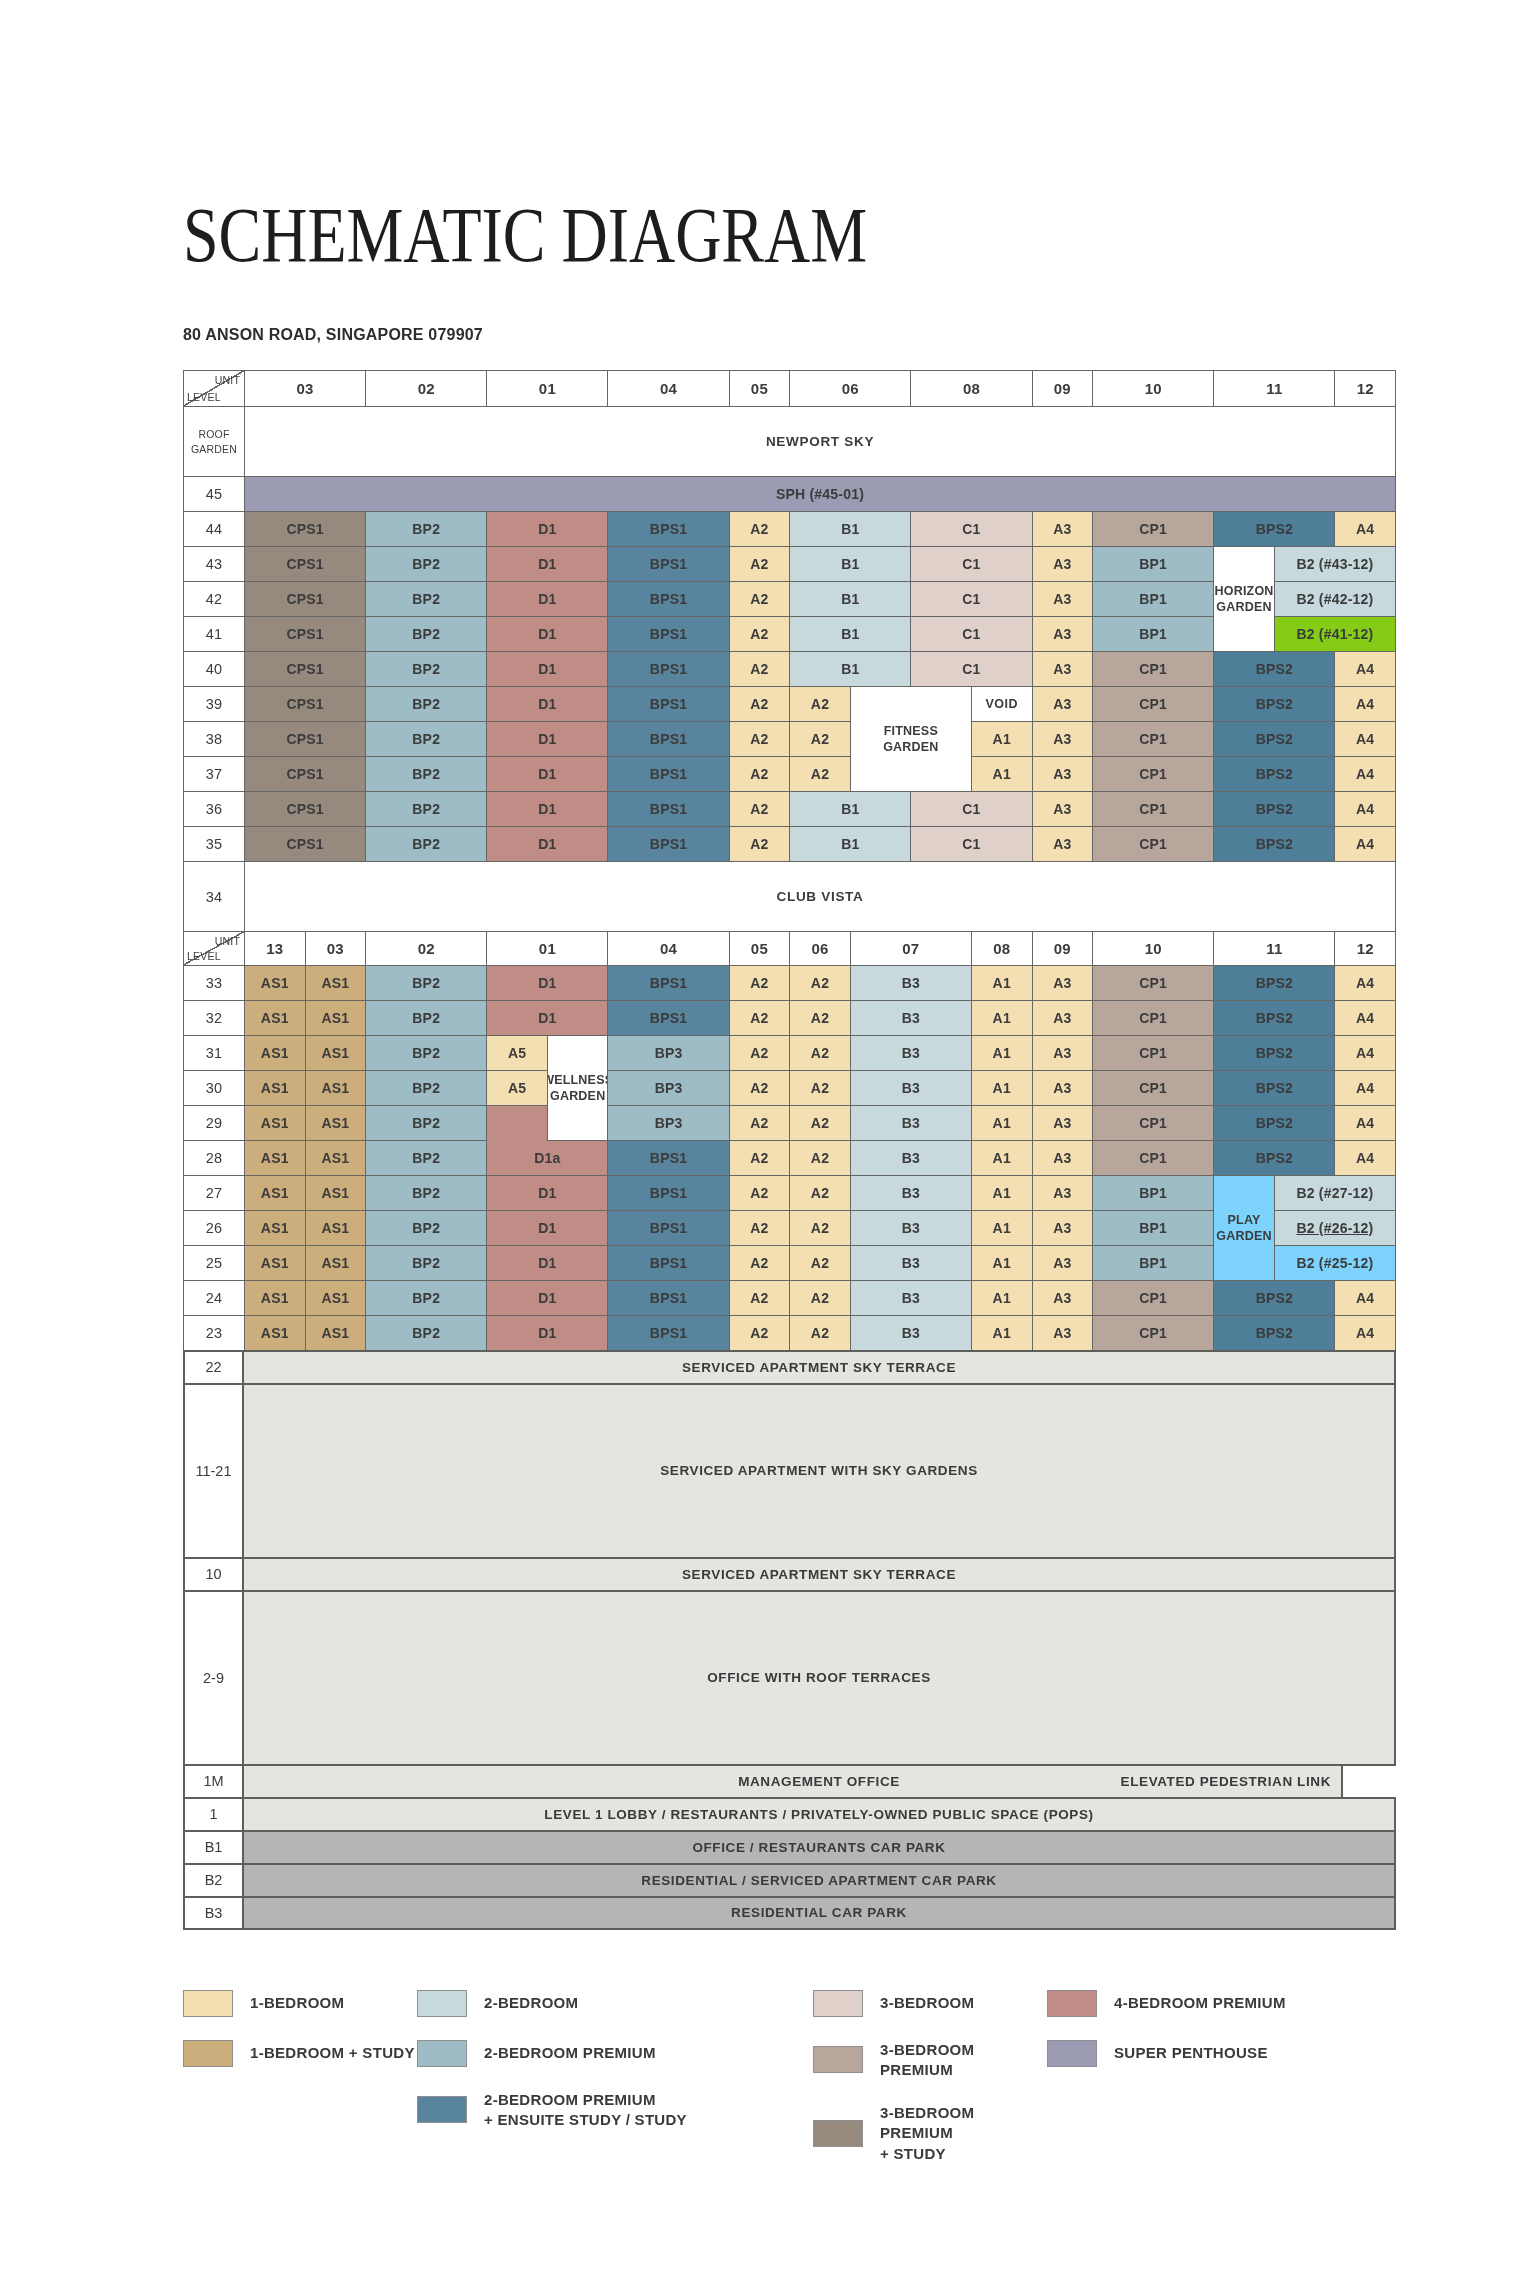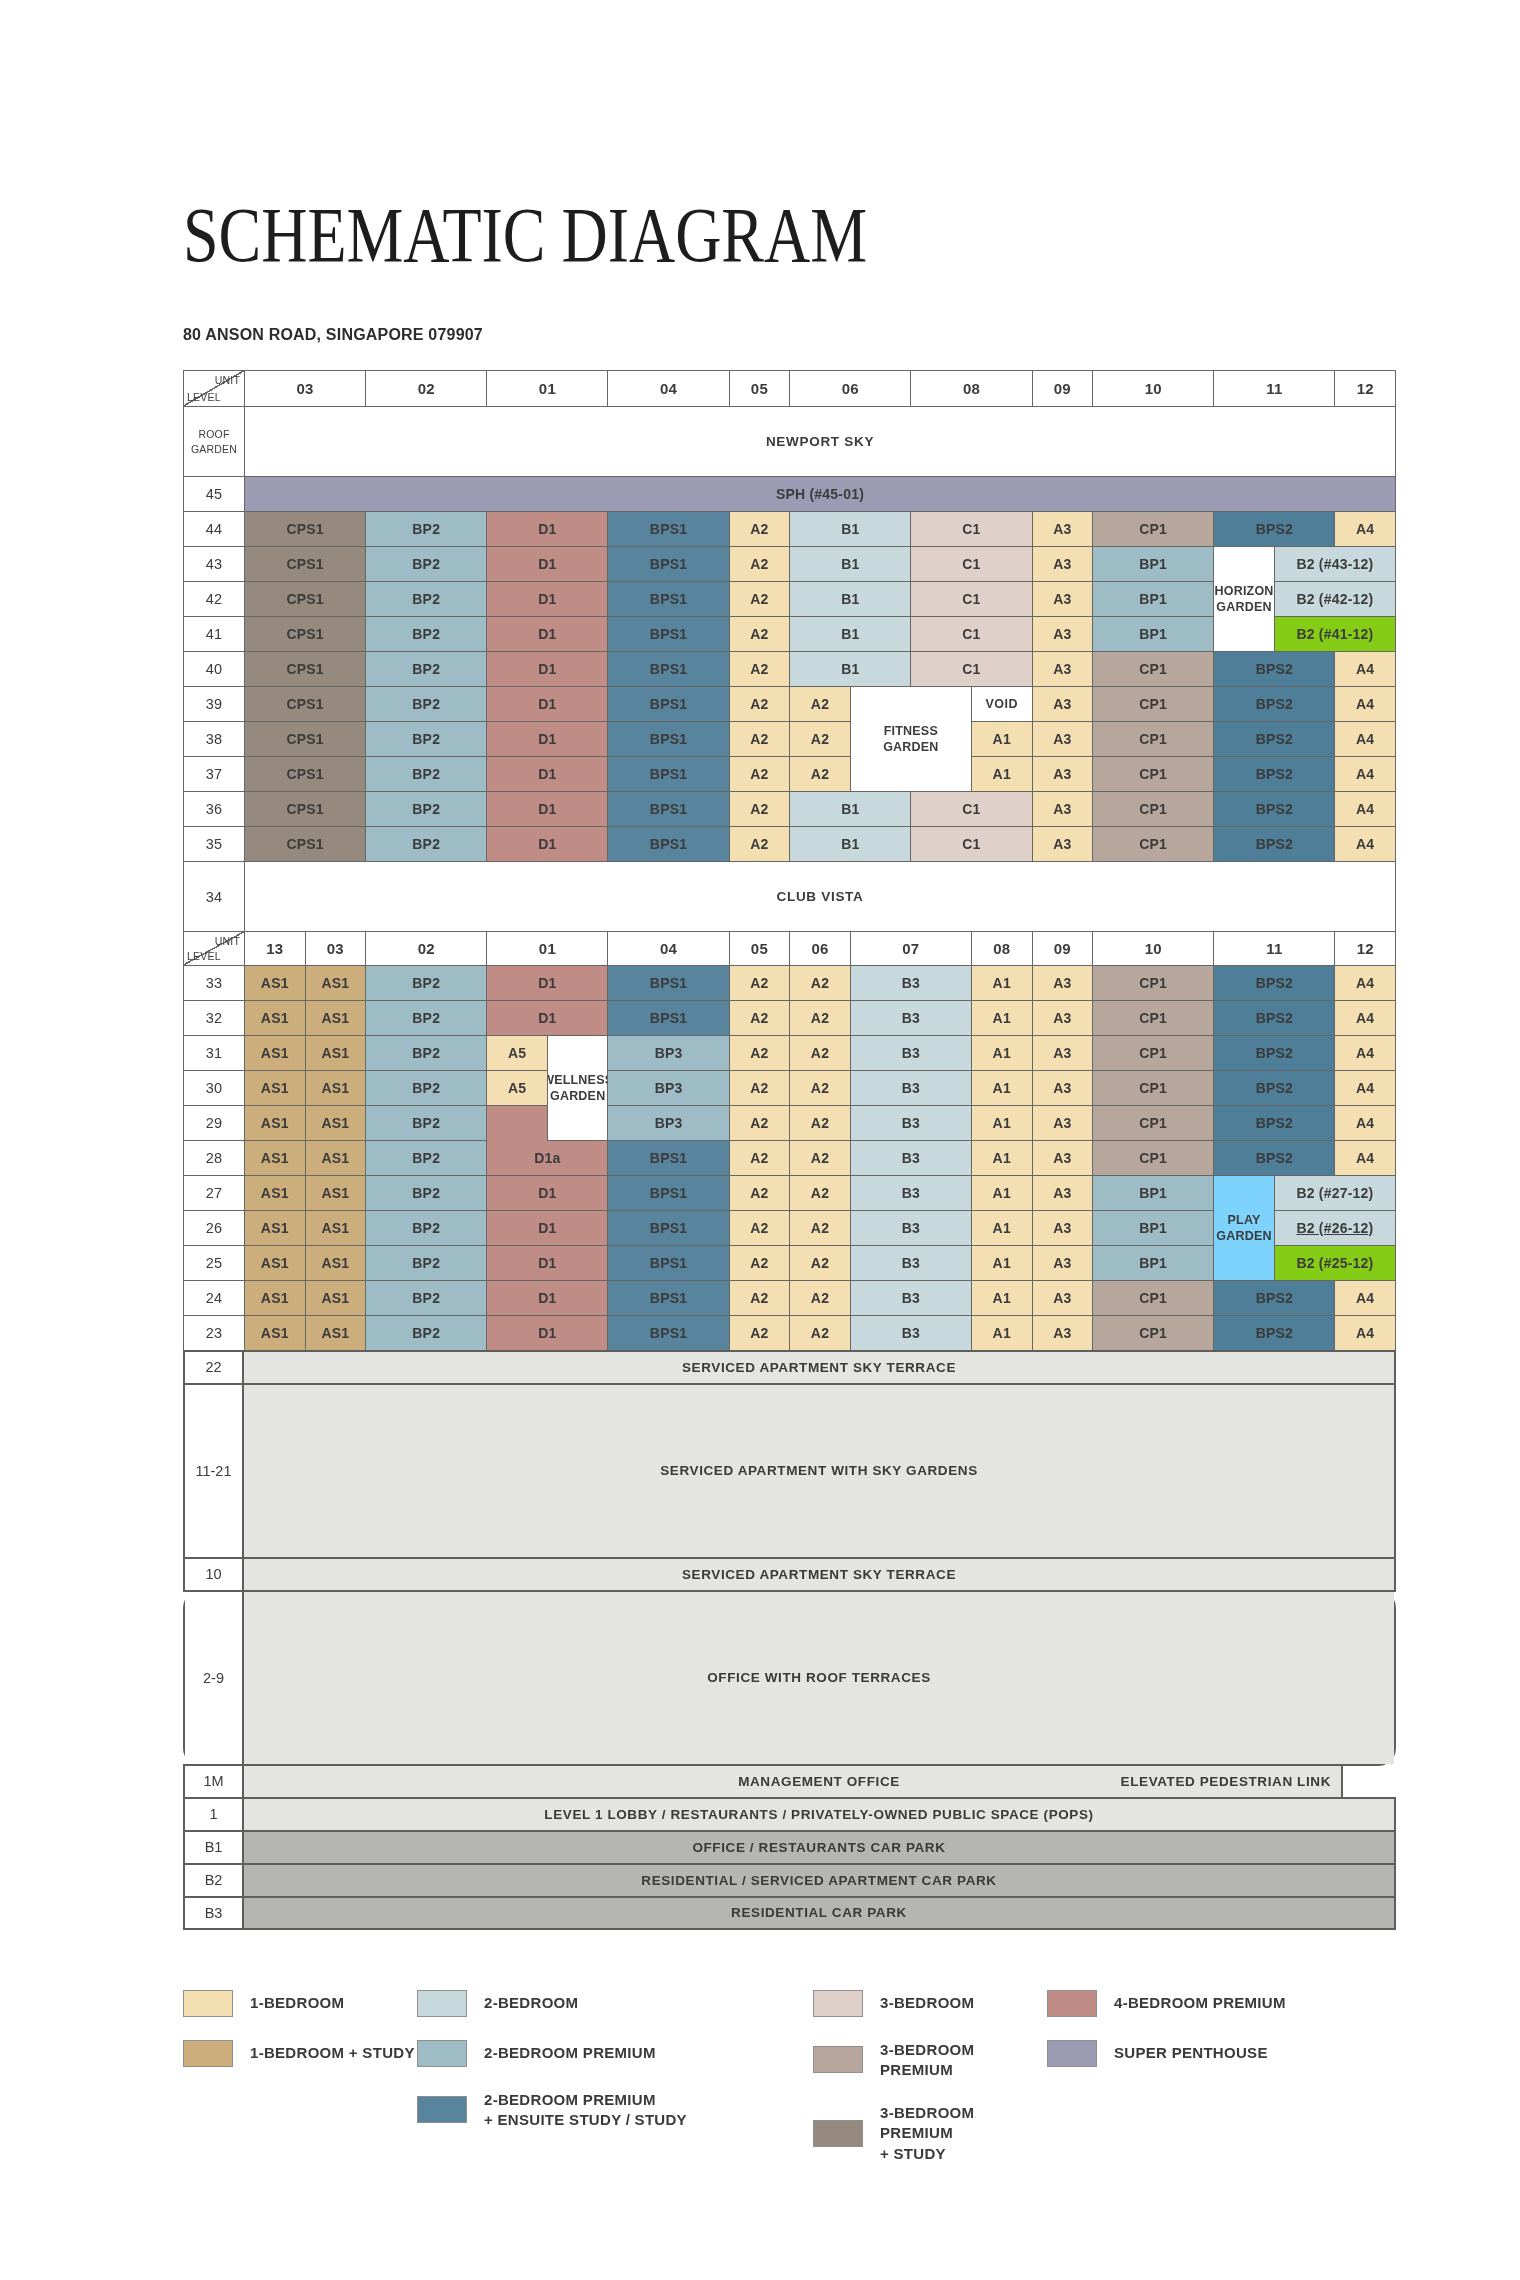--- a/index.html
+++ b/index.html
@@ -352,21 +352,21 @@
         <div class="cell unit" style="background: rgb(203, 174, 124);">AS1</div>
         <div class="cell unit" style="grid-column: span 2; background: rgb(157, 188, 197);">BP2</div>
         <div class="cell unit" style="grid-column: span 2; background: rgb(191, 141, 133);">D1</div>
         <div class="cell unit" style="grid-column: span 2; background: rgb(88, 132, 158);">BPS1</div>
         <div class="cell unit" style="background: rgb(243, 223, 178);">A2</div>
         <div class="cell unit" style="background: rgb(243, 223, 178);">A2</div>
         <div class="cell unit" style="grid-column: span 2; background: rgb(199, 217, 220);">B3</div>
         <div class="cell unit" style="background: rgb(243, 223, 178);">A1</div>
         <div class="cell unit" style="background: rgb(243, 223, 178);">A3</div>
         <div class="cell unit" style="grid-column: span 2; background: rgb(157, 188, 197);">BP1</div>
-        <div class="cell unit" style="grid-column: span 2; background: #84cc16;">B2 (#25-12)</div>
+        <div class="cell unit" style="grid-column: span 2; background: #7dd3fc;">B2 (#25-12)</div>
         <div class="cell level">24</div>
         <div class="cell unit" style="background: rgb(203, 174, 124);">AS1</div>
         <div class="cell unit" style="background: rgb(203, 174, 124);">AS1</div>
         <div class="cell unit" style="grid-column: span 2; background: rgb(157, 188, 197);">BP2</div>
         <div class="cell unit" style="grid-column: span 2; background: rgb(191, 141, 133);">D1</div>
         <div class="cell unit" style="grid-column: span 2; background: rgb(88, 132, 158);">BPS1</div>
         <div class="cell unit" style="background: rgb(243, 223, 178);">A2</div>
         <div class="cell unit" style="background: rgb(243, 223, 178);">A2</div>
         <div class="cell unit" style="grid-column: span 2; background: rgb(199, 217, 220);">B3</div>
         <div class="cell unit" style="background: rgb(243, 223, 178);">A1</div>
@@ -395,21 +395,21 @@
           <div class="bandcontent" style="background: rgb(228, 228, 225);">SERVICED APARTMENT SKY TERRACE</div>
         </div>
         <div class="band" style="height: 176px;">
           <div class="bandlevel">11-21</div>
           <div class="bandcontent" style="background: rgb(228, 228, 225);">SERVICED APARTMENT WITH SKY GARDENS</div>
         </div>
         <div class="band" style="height: 35px;">
           <div class="bandlevel">10</div>
           <div class="bandcontent" style="background: rgb(228, 228, 225);">SERVICED APARTMENT SKY TERRACE</div>
         </div>
-        <div class="band" style="height: 176px; border-radius: 18px;">
+        <div class="band" style="height: 176px;">
           <div class="bandlevel">2-9</div>
           <div class="bandcontent" style="background: rgb(228, 228, 225);">OFFICE WITH ROOF TERRACES</div>
         </div>
         <div class="band extended" style="height: 35px;">
           <div class="bandlevel">1M</div>
           <div class="bandcontent" style="background: rgb(228, 228, 225);">
             <div class="center-label">MANAGEMENT OFFICE</div>
             <div class="side-label">ELEVATED PEDESTRIAN LINK</div>
           </div>
         </div>

